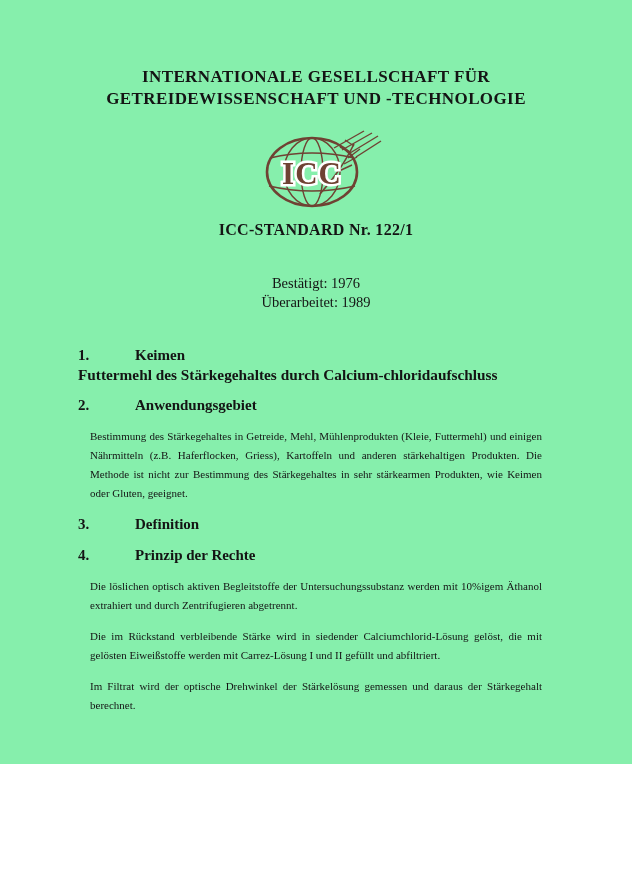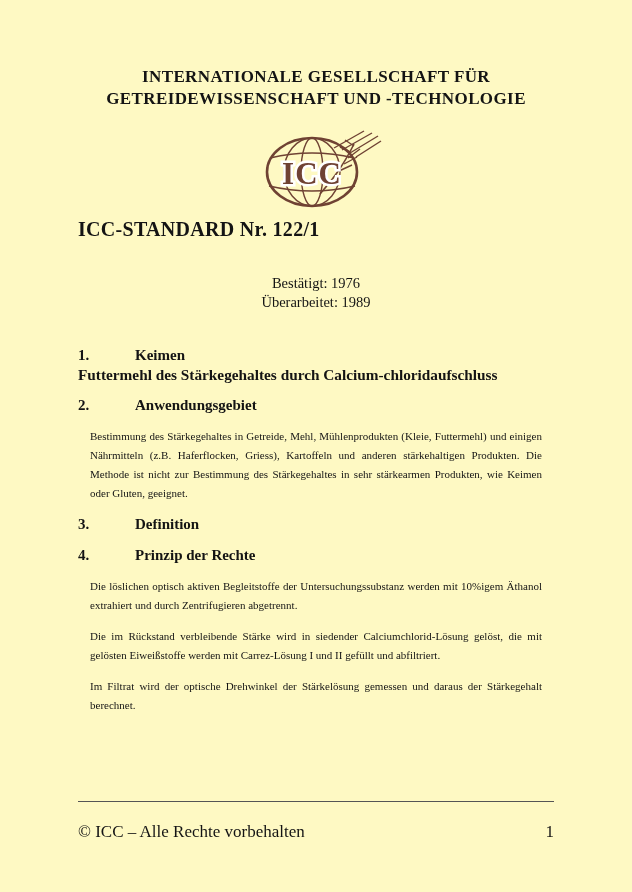--- a/index.html
+++ b/index.html
@@ -3,22 +3,22 @@
 <meta charset="utf-8">
 <style>
   html, body {
     margin: 0;
     padding: 0;
     background: #ffffff;
   }
   .page {
     position: relative;
     width: 632px;
-    height: 892px;
-    background: #fef9c3;
+    height: 764px;
+    background: #86efac;
     color: #141414;
     font-family: "Liberation Serif", "DejaVu Serif", serif;
     box-sizing: border-box;
     padding: 66px 78px 0 78px;
     overflow: hidden;
   }
   .org-title {
     text-align: center;
     font-weight: bold;
     font-size: 17px;
@@ -39,23 +39,23 @@
     fill: currentColor;
     stroke: #ffffff;
     stroke-width: 5px;
     paint-order: stroke;
   }
   .logo-line {
     fill: none;
     stroke: currentColor;
   }
   .standard-title {
-    text-align: left;
+    text-align: center;
     font-weight: bold;
-    font-size: 20px;
+    font-size: 16px;
     line-height: 19px;
     letter-spacing: 0.3px;
     margin-top: 10px;
   }
   .status-block {
     margin-top: 35px;
     text-align: center;
     font-size: 14.5px;
     line-height: 19px;
   }

